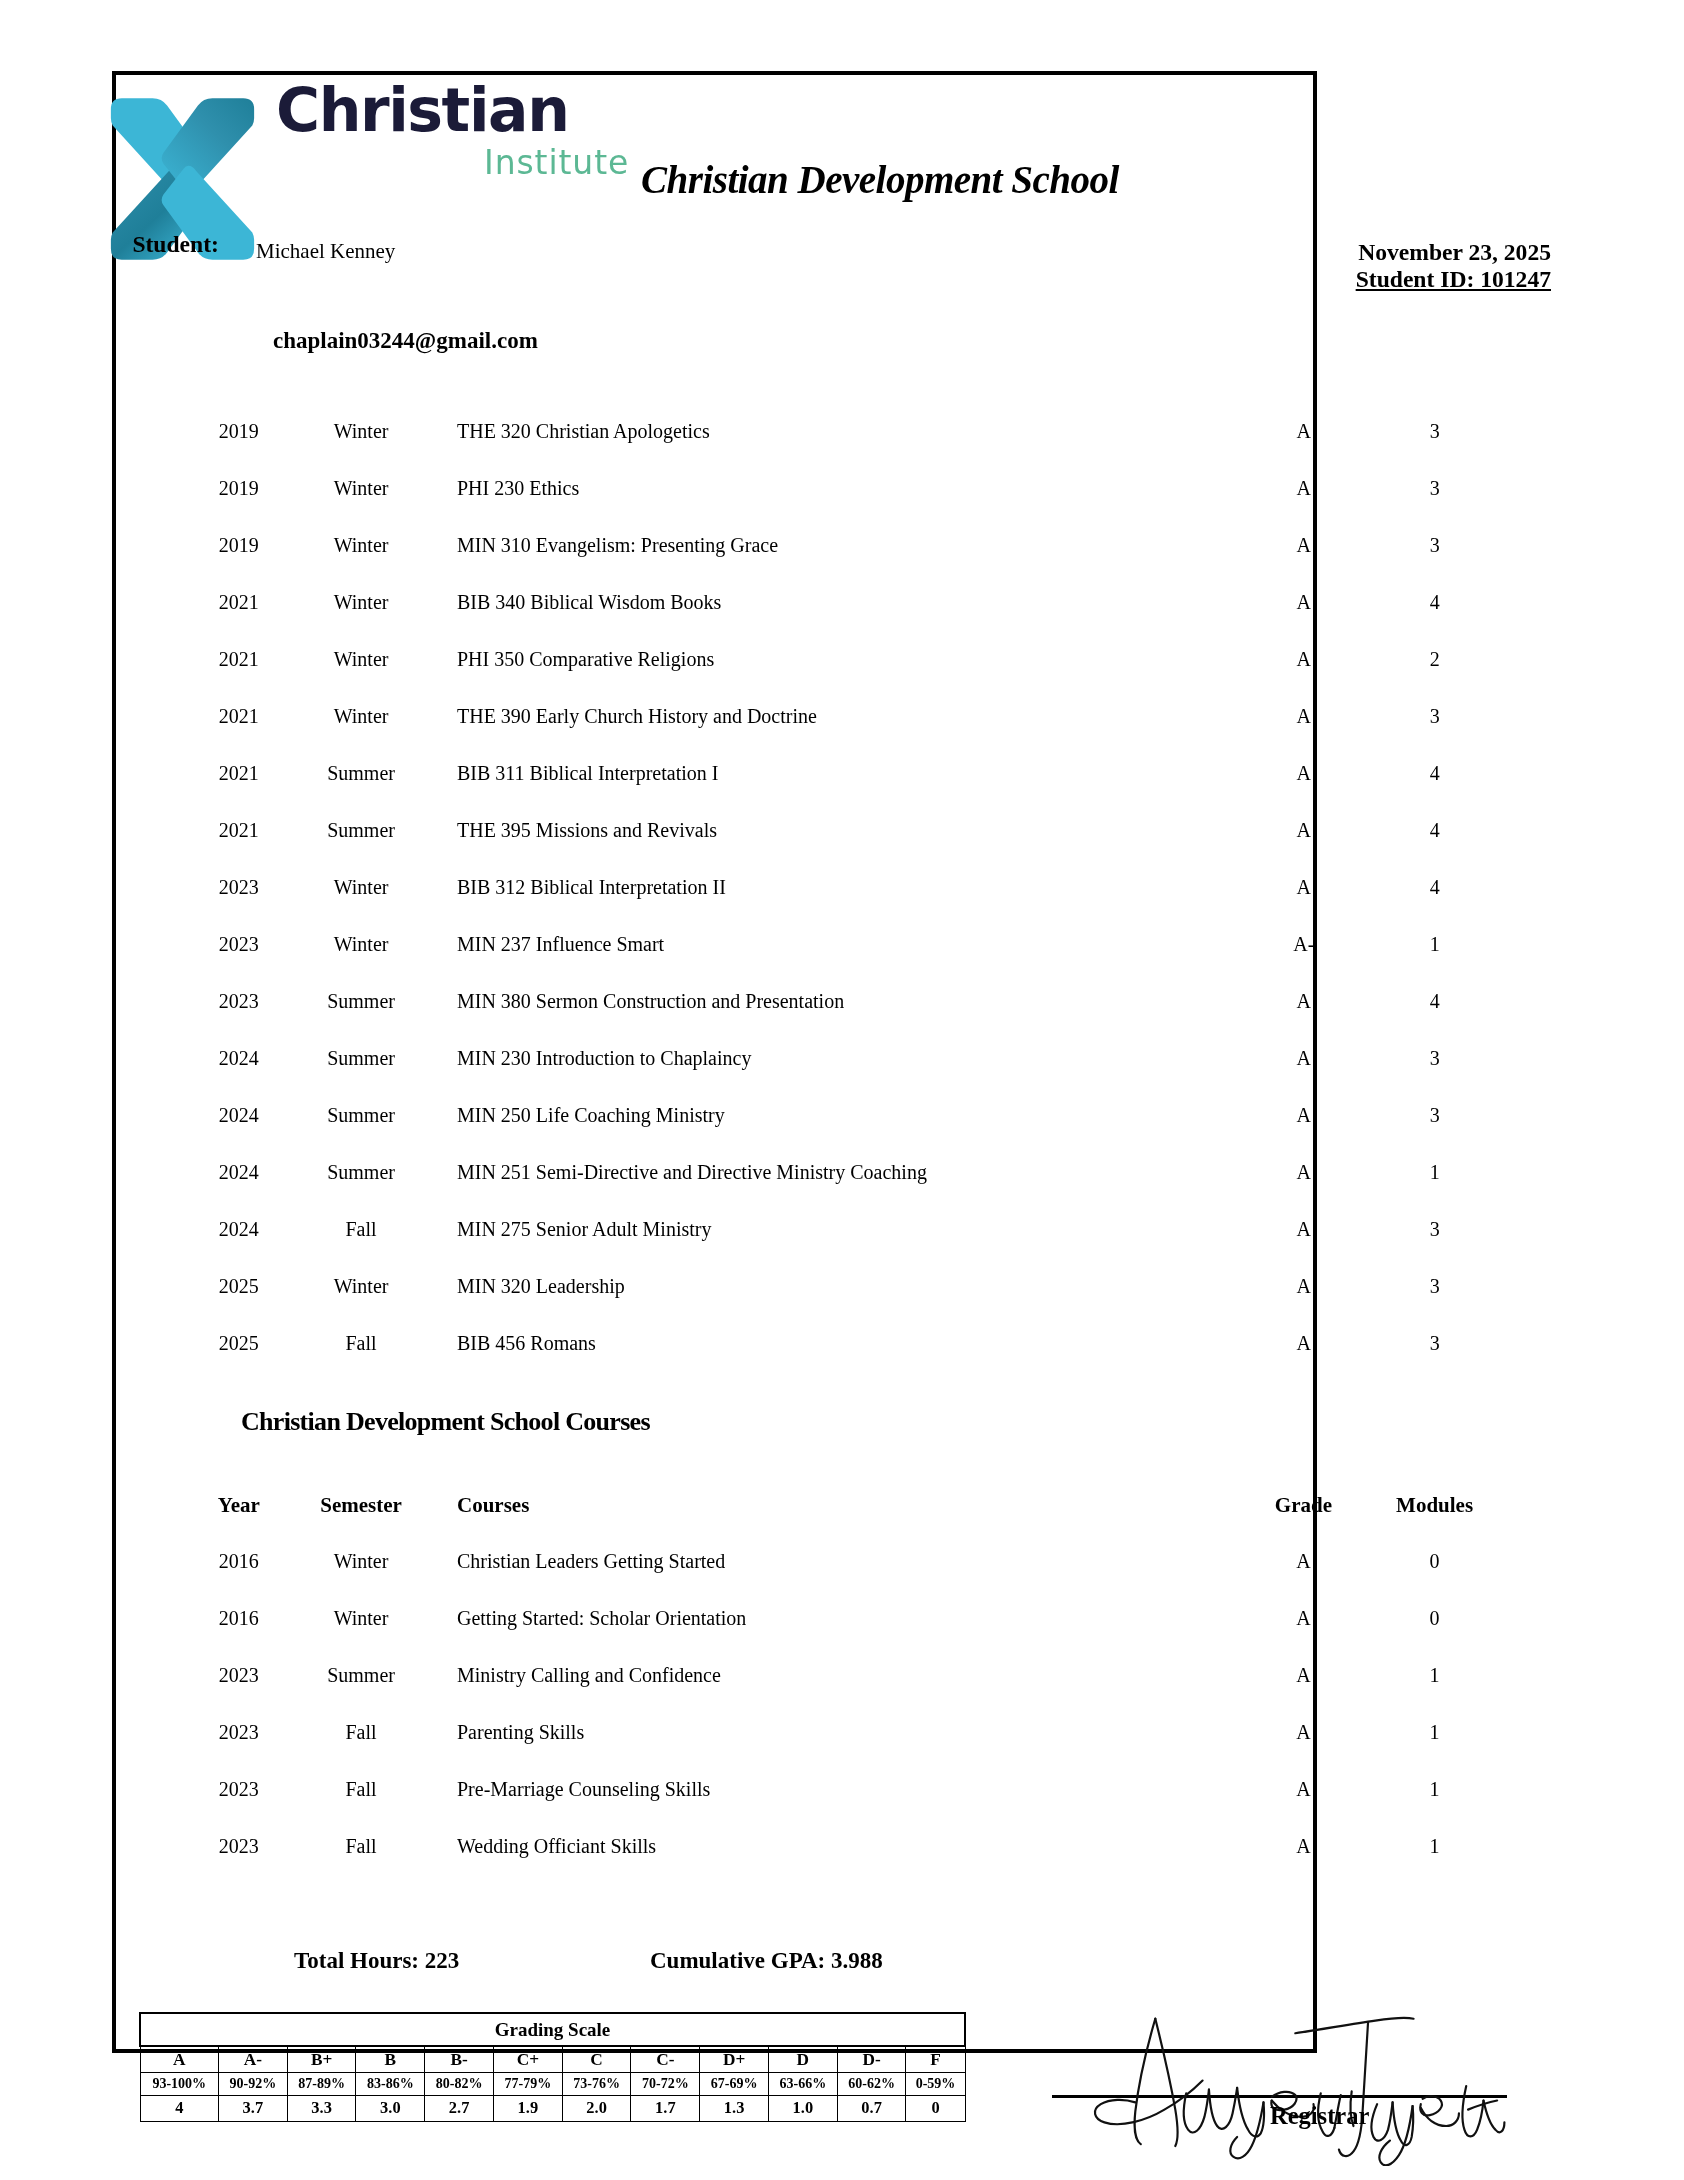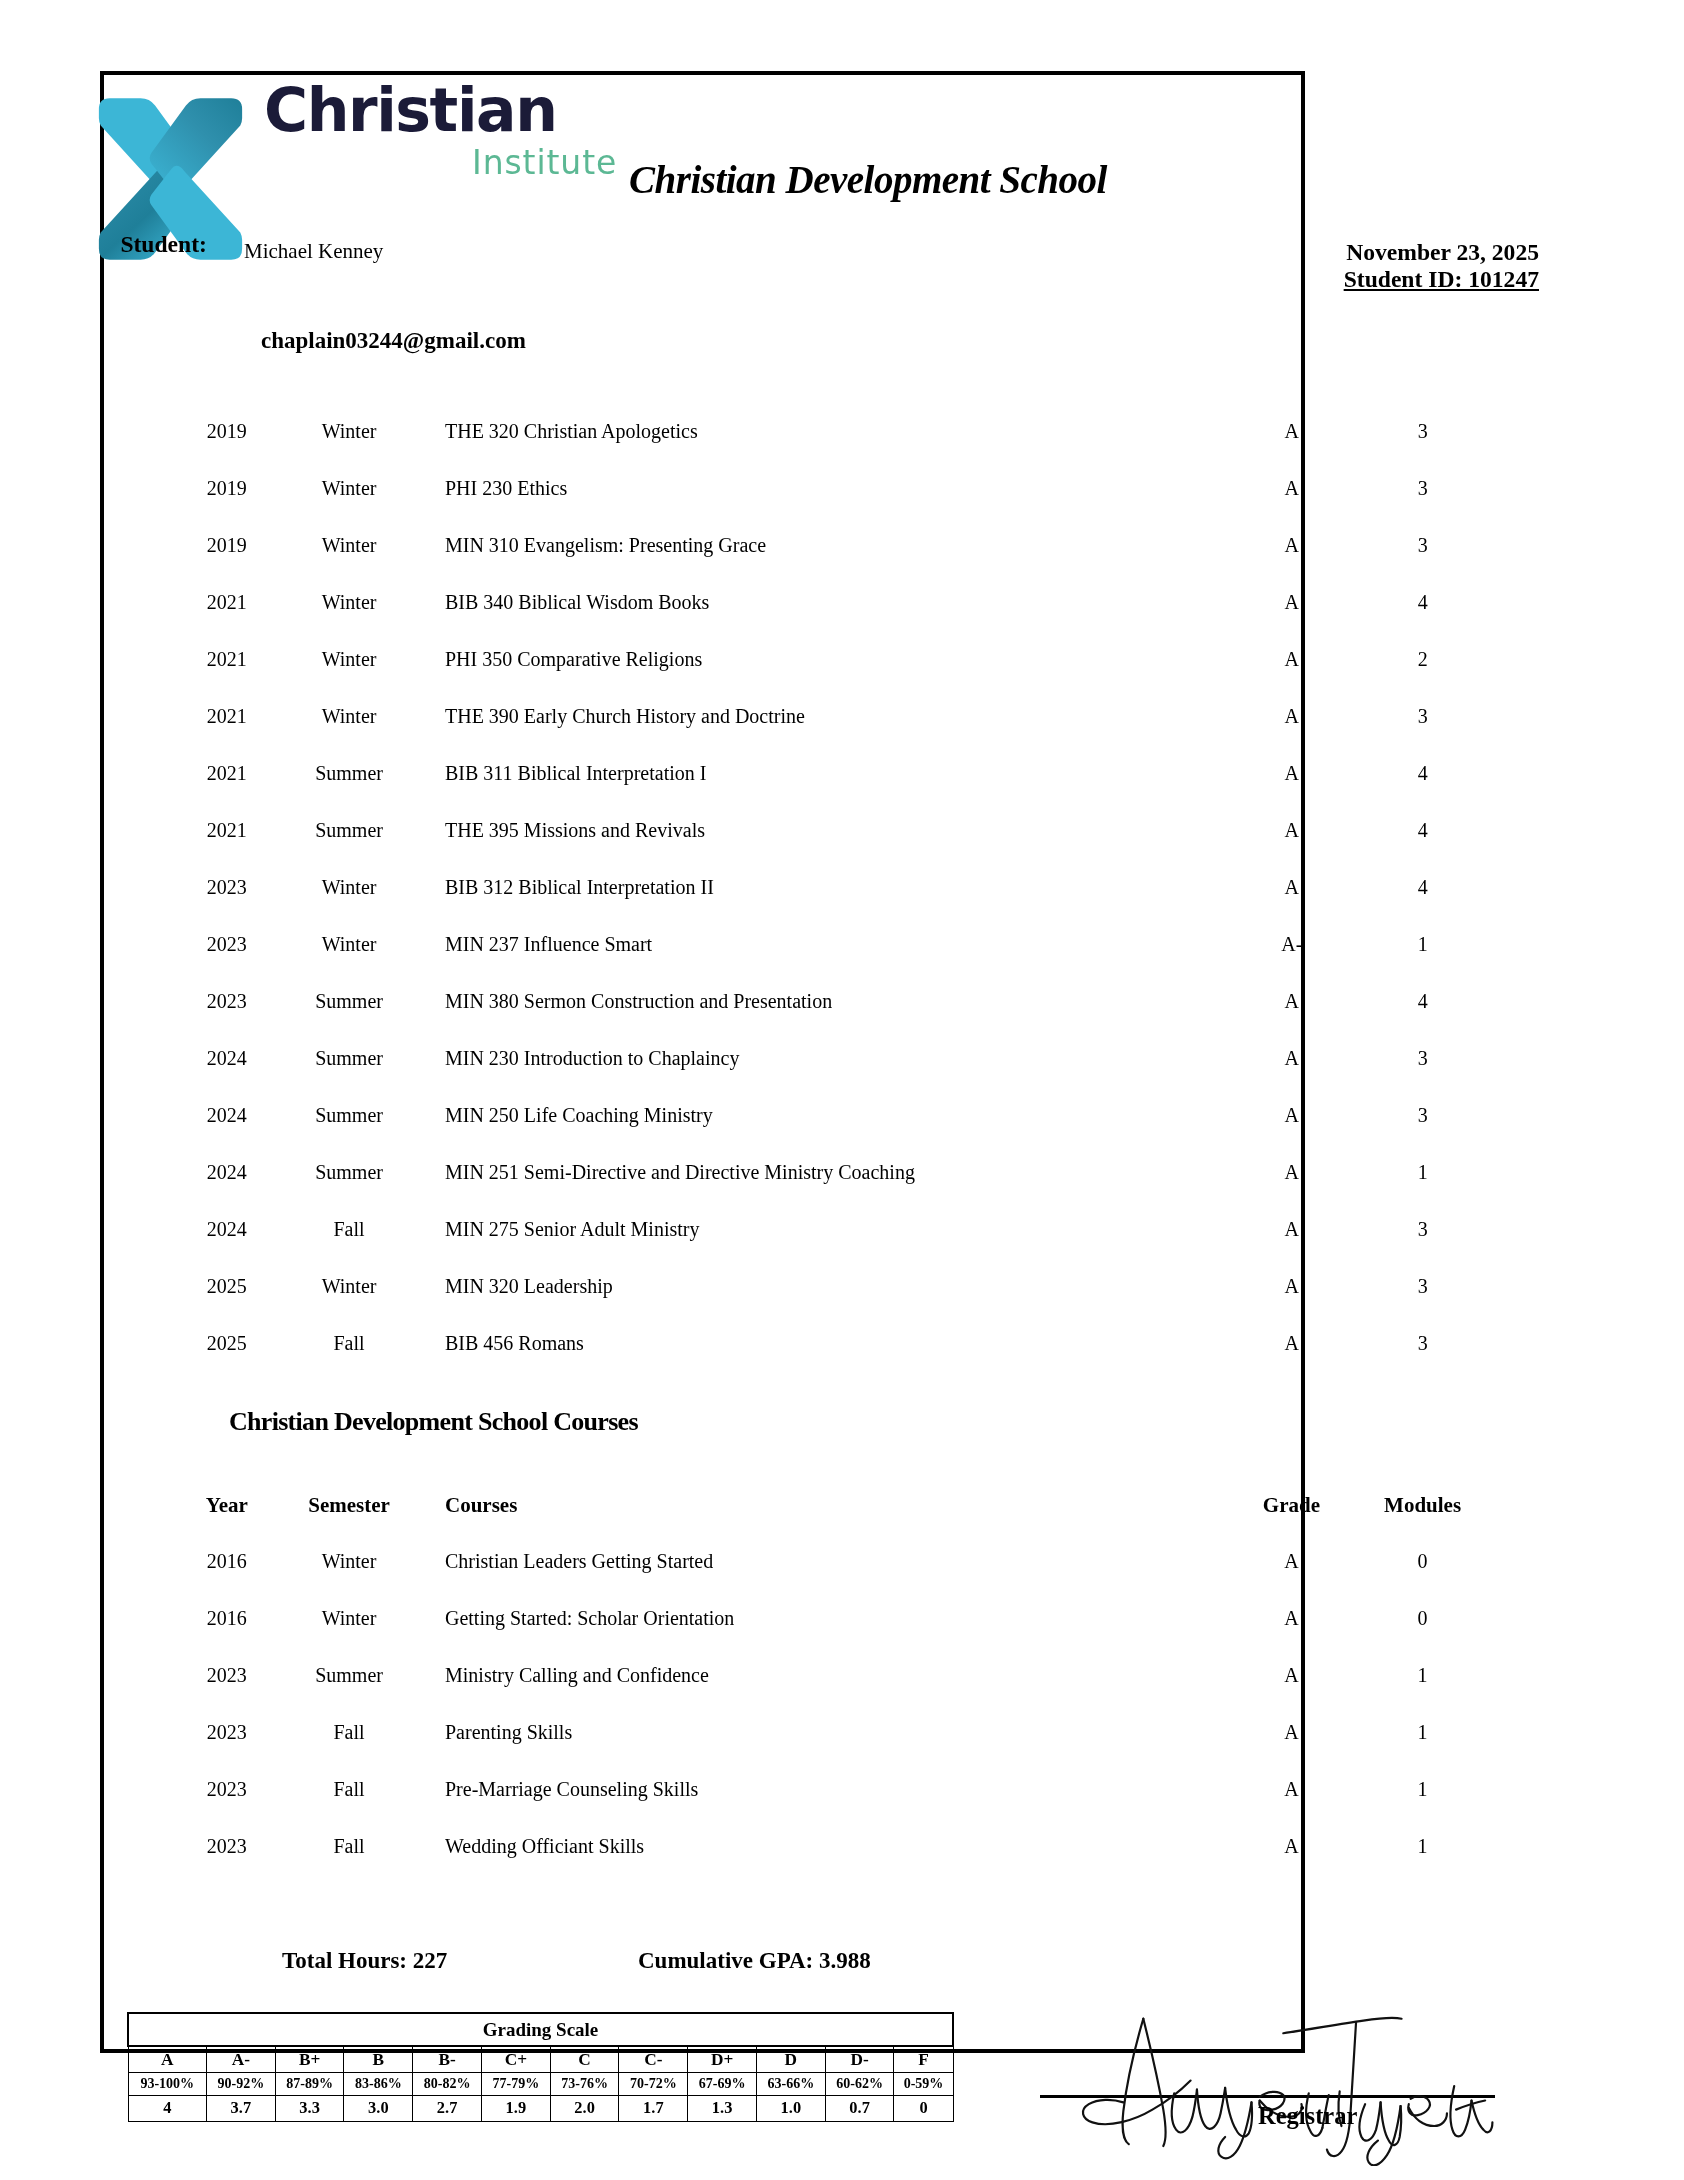--- a/index.html
+++ b/index.html
@@ -12,21 +12,21 @@
     height: 2180px;
     font-family: "Liberation Serif", serif;
     color: #000000;
     position: relative;
     overflow: hidden;
   }
 
   
   #page-frame {
     position: absolute;
-    left: 100px;
+    left: 112px;
     top: 71px;
     width: 1205px;
     height: 1982px;
     border: 4.5px solid #000000;
     box-sizing: border-box;
     background: #ffffff;
   }
 
   
   #header {
@@ -482,21 +482,21 @@
           <td class="col-year">2023</td>
           <td class="col-sem">Fall</td>
           <td class="col-course">Wedding Officiant Skills</td>
           <td class="col-grade">A</td>
           <td class="col-units">1</td>
         </tr>
       </tbody>
   </table>
 
   <div id="totals">
-    <span id="total-hours">Total Hours: 227</span>
+    <span id="total-hours">Total Hours: 223</span>
     <span id="cumulative-gpa">Cumulative GPA: 3.988</span>
   </div>
 
   <table id="grading-scale">
     <tbody id="grading-body">
         <tr>
           <td class="gs-title" colspan="12">Grading Scale</td>
         </tr>
         <tr>
           <td class="gs-grade">A</td>

